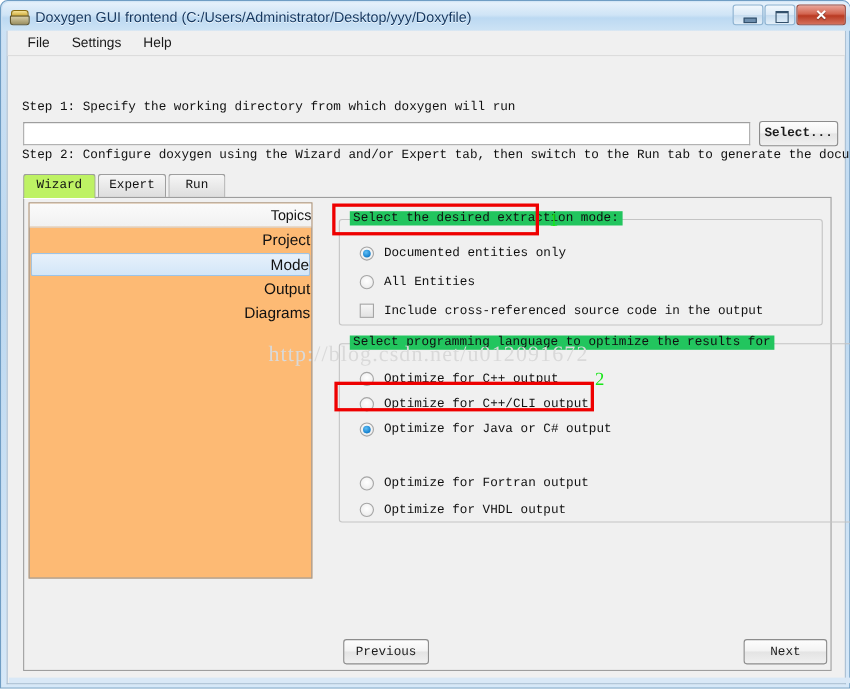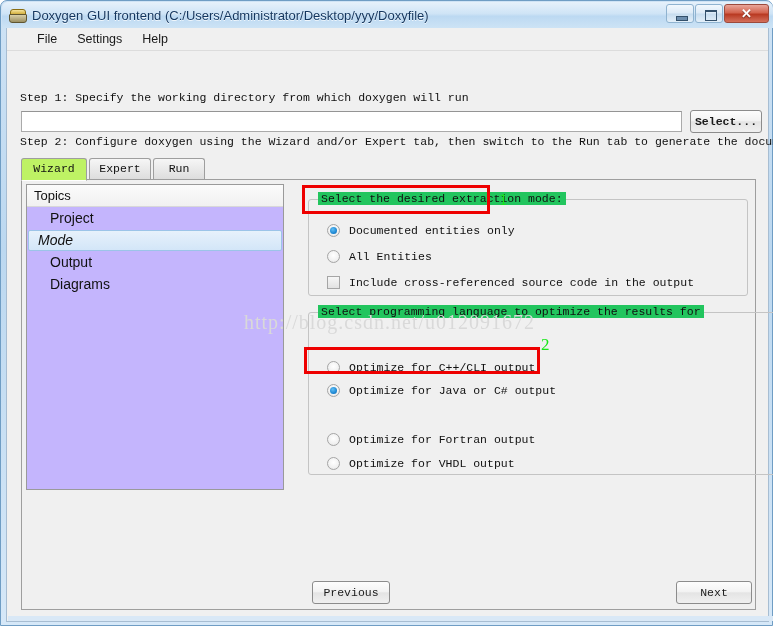--- a/index.html
+++ b/index.html
@@ -123,21 +123,21 @@
 
   
   .menubar {
     position: absolute;
     left: 0; top: 0;
     width: 761px; height: 23px;
     background: #f0f0f0;
     border-bottom: 1px solid #dcdcdc;
     display: flex;
     align-items: center;
-    padding-left: 20px;
+    padding-left: 8px;
     box-sizing: border-box;
   }
   .menu-item {
     font-family: "Liberation Sans", sans-serif;
     font-size: 12.5px;
     color: #1a1a1a;
     padding: 2px 10px;
     cursor: default;
   }
 
@@ -223,24 +223,25 @@
     width: 735px; height: 431px;
     box-sizing: border-box;
     background: #f0f0f0;
     border: 1px solid #9e9e9e;
   }
 
   
   .topics-panel {
     position: absolute;
     left: 4px; top: 4px;
-    width: 258px; height: 306px;
-    box-sizing: border-box;
-    background: #c4b5fd;
+    width: 258px; height: 342px;
+    box-sizing: border-box;
+    background: #fdba74;
     border: 1px solid #9a9a9a;
+    text-align: right;
   }
   .topics-header {
     height: 22px;
     box-sizing: border-box;
     background: linear-gradient(to bottom, #fbfbfb 0%, #f1f1f1 100%);
     border-bottom: 1px solid #d8d8d8;
     font-family: "Liberation Sans", sans-serif;
     font-size: 13px;
     color: #111;
     padding-left: 7px;
@@ -256,21 +257,20 @@
     line-height: 20px;
     margin: 1px 1px 0 1px;
     cursor: default;
   }
   .topic-item.selected {
     background: linear-gradient(to bottom, #e7f1fb 0%, #d3e6f8 100%);
     border: 1px solid #9cc4e8;
     border-radius: 2px;
     line-height: 18px;
     padding-left: 9px;
-    font-style: italic;
   }
 
   
   .groupbox {
     position: absolute;
     box-sizing: border-box;
     border: 1px solid #c4c4c4;
     border-radius: 3px;
     background: transparent;
   }
@@ -464,20 +464,24 @@
 
         <div class="opt-row" id="opt-cross-ref">
           <span class="checkbox"></span>
           <span>Include cross-referenced source code in the output</span>
         </div>
       </div>
 
       <div class="groupbox" id="group-language">
         <div class="gb-title">Select programming language to optimize the results for</div>
 
+        <div class="opt-row" id="lang-cpp">
+          <span class="radio"></span>
+          <span>Optimize for C++ output</span>
+        </div>
 
         <div class="opt-row" id="lang-cppcli">
           <span class="radio"></span>
           <span>Optimize for C++/CLI output</span>
         </div>
 
         <div class="opt-row" id="lang-java">
           <span class="radio checked"></span>
           <span>Optimize for Java or C# output</span>
         </div>

